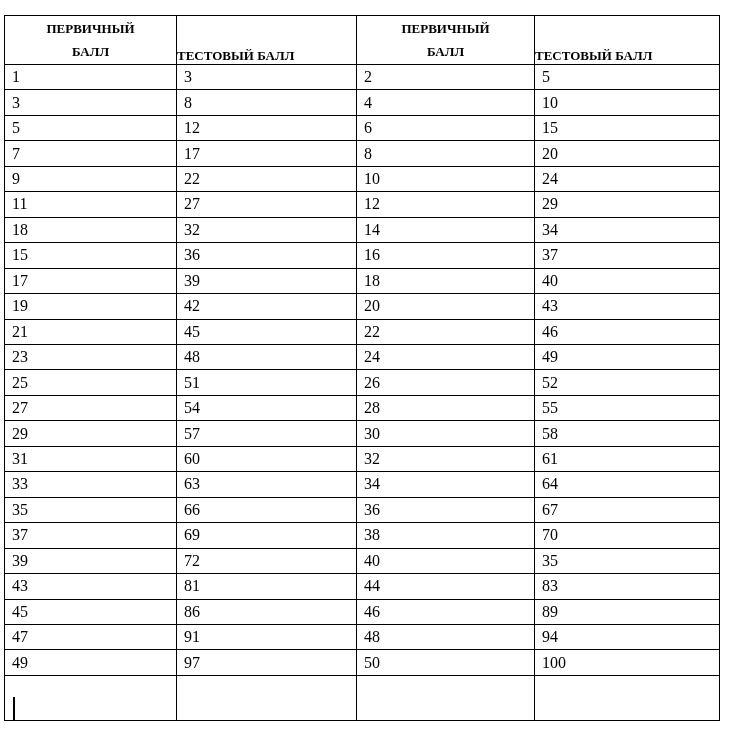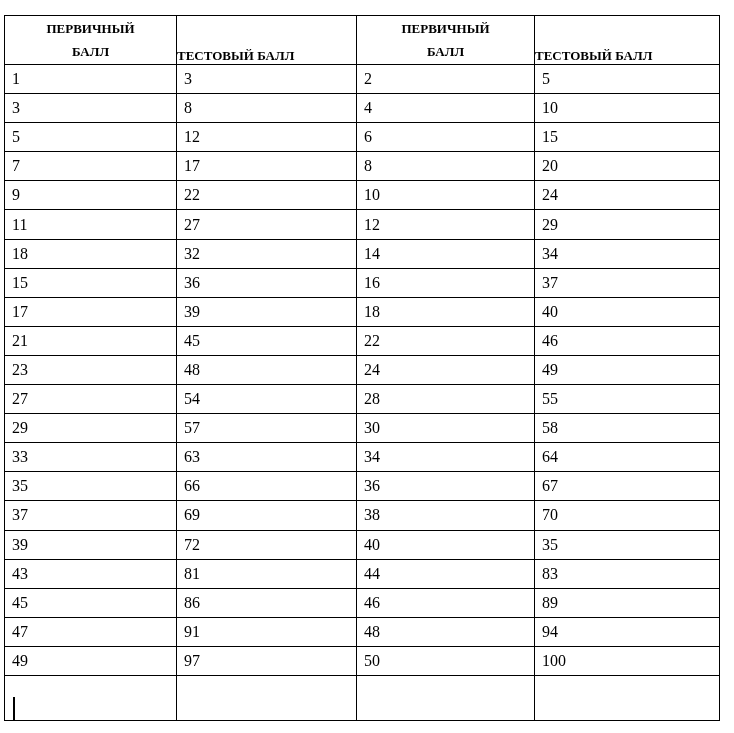--- a/index.html
+++ b/index.html
@@ -148,44 +148,62 @@
           <td>16</td>
           <td>37</td>
         </tr>
         <tr>
           <td>17</td>
           <td>39</td>
           <td>18</td>
           <td>40</td>
         </tr>
         <tr>
+          <td>19</td>
+          <td>42</td>
+          <td>20</td>
+          <td>43</td>
+        </tr>
+        <tr>
           <td>21</td>
           <td>45</td>
           <td>22</td>
           <td>46</td>
         </tr>
         <tr>
           <td>23</td>
           <td>48</td>
           <td>24</td>
           <td>49</td>
         </tr>
         <tr>
+          <td>25</td>
+          <td>51</td>
+          <td>26</td>
+          <td>52</td>
+        </tr>
+        <tr>
           <td>27</td>
           <td>54</td>
           <td>28</td>
           <td>55</td>
         </tr>
         <tr>
           <td>29</td>
           <td>57</td>
           <td>30</td>
           <td>58</td>
         </tr>
         <tr>
+          <td>31</td>
+          <td>60</td>
+          <td>32</td>
+          <td>61</td>
+        </tr>
+        <tr>
           <td>33</td>
           <td>63</td>
           <td>34</td>
           <td>64</td>
         </tr>
         <tr>
           <td>35</td>
           <td>66</td>
           <td>36</td>
           <td>67</td>

